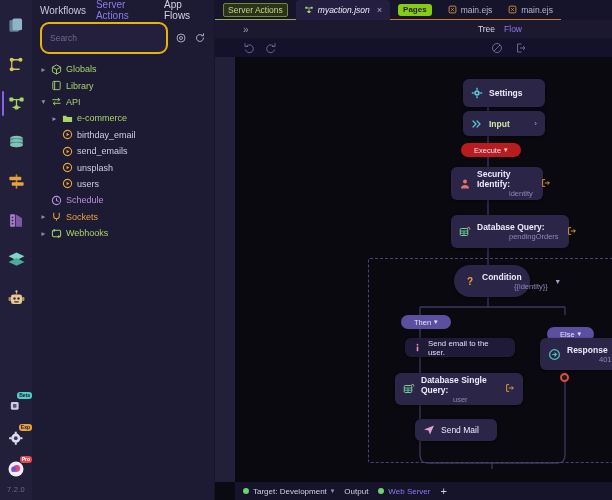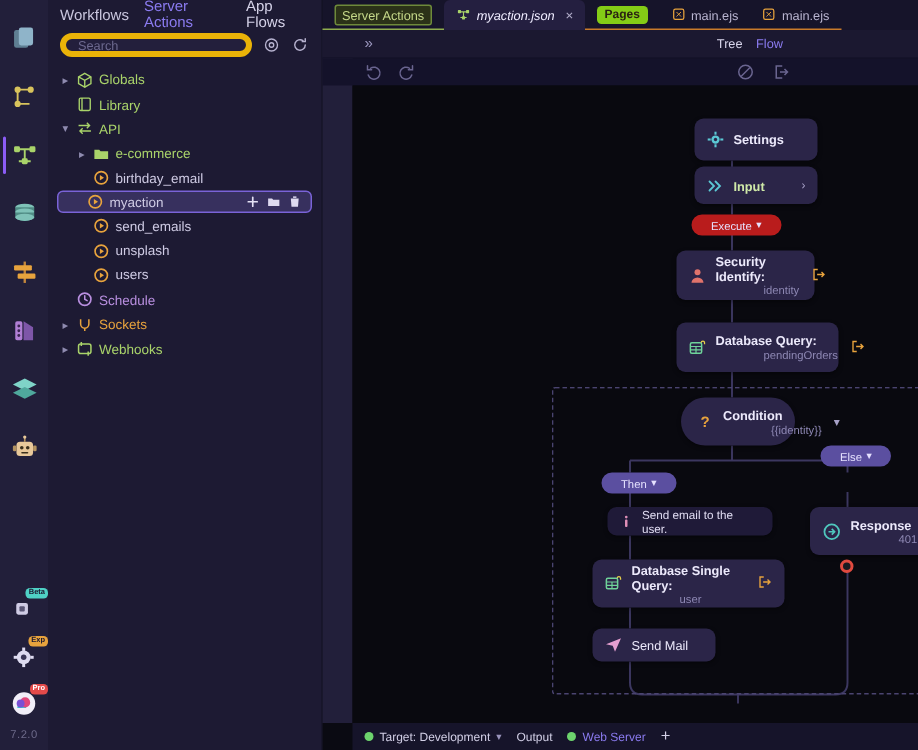--- a/index.html
+++ b/index.html
@@ -52,21 +52,21 @@
   }
   .tree-head {
     height: 20px; display: flex; align-items: center; gap: 10px;
     padding: 0 8px; font-size: 10px;
   }
   .tree-head .t1 { color: #c9c6de; }
   .tree-head .t2 { color: #8b7bf0; }
   .tree-head .t3 { color: #d5d2e8; }
   .search-row { display: flex; align-items: center; gap: 7px; padding: 2px 8px 4px 8px; }
   .search-box {
-    flex: 1; height: 16px; border: 4px solid #eab308; border-radius: 9px;
+    flex: 1; height: 32px; border: 2px solid #eab308; border-radius: 9px;
     background: #231f3c; display: flex; align-items: center; padding: 0 8px;
   }
   .search-box input {
     width: 100%; background: transparent; border: none; outline: none;
     color: #c9c6de; font-size: 8.5px; font-family: "Liberation Sans", sans-serif;
   }
   .search-box input::placeholder { color: #6e6a90; }
   .tree-body { padding-top: 3px; }
   .tree-row {
     height: 16.4px; display: flex; align-items: center;
@@ -370,41 +370,20 @@
       <div class="tree-row indent2">
         <span class="ic">
           <svg width="11" height="11" viewBox="0 0 24 24">
               <circle cx="12" cy="12" r="9" fill="none" stroke="#e8a33d" stroke-width="2.4"></circle>
               <path d="M10 8 L16 12 L10 16 Z" fill="#e8a33d"></path>
             </svg>
         </span>
         <span class="lbl">birthday_email</span>
       </div>
 
-      <div class="tree-row sel">
-        <span class="ic" style="margin-left:17px">
-          <svg width="11" height="11" viewBox="0 0 24 24">
-              <circle cx="12" cy="12" r="9" fill="none" stroke="#e8a33d" stroke-width="2.4"></circle>
-              <path d="M10 8 L16 12 L10 16 Z" fill="#e8a33d"></path>
-            </svg>
-        </span>
-        <span class="lbl">myaction</span>
-        <span class="acts">
-          <svg width="9" height="9" viewBox="0 0 24 24">
-              <path d="M12 4 L12 20 M4 12 L20 12" stroke="#e4e1f4" stroke-width="3" stroke-linecap="round"></path>
-            </svg>
-          <svg width="9" height="9" viewBox="0 0 24 24">
-              <path d="M2 6 h7 l2 2.5 h11 v11 h-20 Z" fill="#dedaf0"></path>
-            </svg>
-          <svg width="9" height="9" viewBox="0 0 24 24">
-              <path d="M5 6 h14 l-1.2 15 h-11.6 Z" fill="#dedaf0"></path>
-              <rect x="9" y="2.5" width="6" height="2.6" fill="#dedaf0"></rect>
-            </svg>
-        </span>
-      </div>
 
       <div class="tree-row indent2">
         <span class="ic">
           <svg width="11" height="11" viewBox="0 0 24 24">
               <circle cx="12" cy="12" r="9" fill="none" stroke="#e8a33d" stroke-width="2.4"></circle>
               <path d="M10 8 L16 12 L10 16 Z" fill="#e8a33d"></path>
             </svg>
         </span>
         <span class="lbl">send_emails</span>
       </div>
@@ -627,21 +606,21 @@
           <div class="nsub">identity</div>
         </span>
         <span class="nout">
           <svg width="10" height="10" viewBox="0 0 24 24">
               <path d="M10 4 L4 4 L4 20 L10 20" fill="none" stroke="#e8a33d" stroke-width="2.2"></path>
               <path d="M9 12 L20 12 M16 8 L20 12 L16 16" fill="none" stroke="#e8a33d" stroke-width="2.2"></path>
             </svg>
         </span>
       </div>
 
-      <div class="node" style="left:216px; top:158px; width:108px; height:33px;">
+      <div class="node" style="left:216px; top:158px; width:118px; height:33px;">
         <span class="nic">
           <svg width="12" height="12" viewBox="0 0 24 24">
             <rect x="2.5" y="5" width="15" height="14" rx="2" fill="none" stroke="#6fd39a" stroke-width="2"></rect>
             <path d="M2.5 10 L17.5 10 M10 10 L10 19 M2.5 14.5 L17.5 14.5" stroke="#6fd39a" stroke-width="1.6"></path>
             <path d="M17 5 a2.2 2.2 0 0 1 4.4 0 L21.4 7" fill="none" stroke="#e8d04a" stroke-width="1.7"></path>
           </svg>
         </span>
         <span>
           <div class="ntitle">Database Query:</div>
           <div class="nsub">pendingOrders</div>
@@ -665,21 +644,21 @@
           <div class="nsub">{{identity}}</div>
         </span>
         <span class="nchev">▾</span>
       </div>
 
       <div class="pill small" style="left:166px; top:258px;">
         <span>Then</span>
         <span style="font-size:7px">▾</span>
       </div>
 
-      <div class="pill small" style="left:312px; top:240px;">
+      <div class="pill small" style="left:312px; top:270px;">
         <span>Else</span>
         <span style="font-size:7px">▾</span>
       </div>
 
       <div class="node dark" style="left:170px; top:281px; width:110px; height:19px;">
         <span class="nic">
           <svg width="9" height="11" viewBox="0 0 24 24">
             <circle cx="12" cy="4.5" r="2.4" fill="#e08fb8"></circle>
             <rect x="9.8" y="9" width="4.4" height="13" rx="1.6" fill="#e08fb8"></rect>
           </svg>
@@ -700,21 +679,21 @@
           <div class="nsub">user</div>
         </span>
         <span class="nout">
           <svg width="10" height="10" viewBox="0 0 24 24">
               <path d="M10 4 L4 4 L4 20 L10 20" fill="none" stroke="#e8a33d" stroke-width="2.2"></path>
               <path d="M9 12 L20 12 M16 8 L20 12 L16 16" fill="none" stroke="#e8a33d" stroke-width="2.2"></path>
             </svg>
         </span>
       </div>
 
-      <div class="node" style="left:160px; top:362px; width:82px; height:22px;">
+      <div class="node" style="left:180px; top:362px; width:82px; height:22px;">
         <span class="nic">
           <svg width="12" height="12" viewBox="0 0 24 24">
             <path d="M2 11 L22 3 L14 21 L11 13 Z" fill="#e49fd0"></path>
           </svg>
         </span>
         <span class="ntitle" style="font-weight:normal">Send Mail</span>
       </div>
 
       <div class="node" style="left:305px; top:281px; width:90px; height:32px;">
         <span class="nic">

